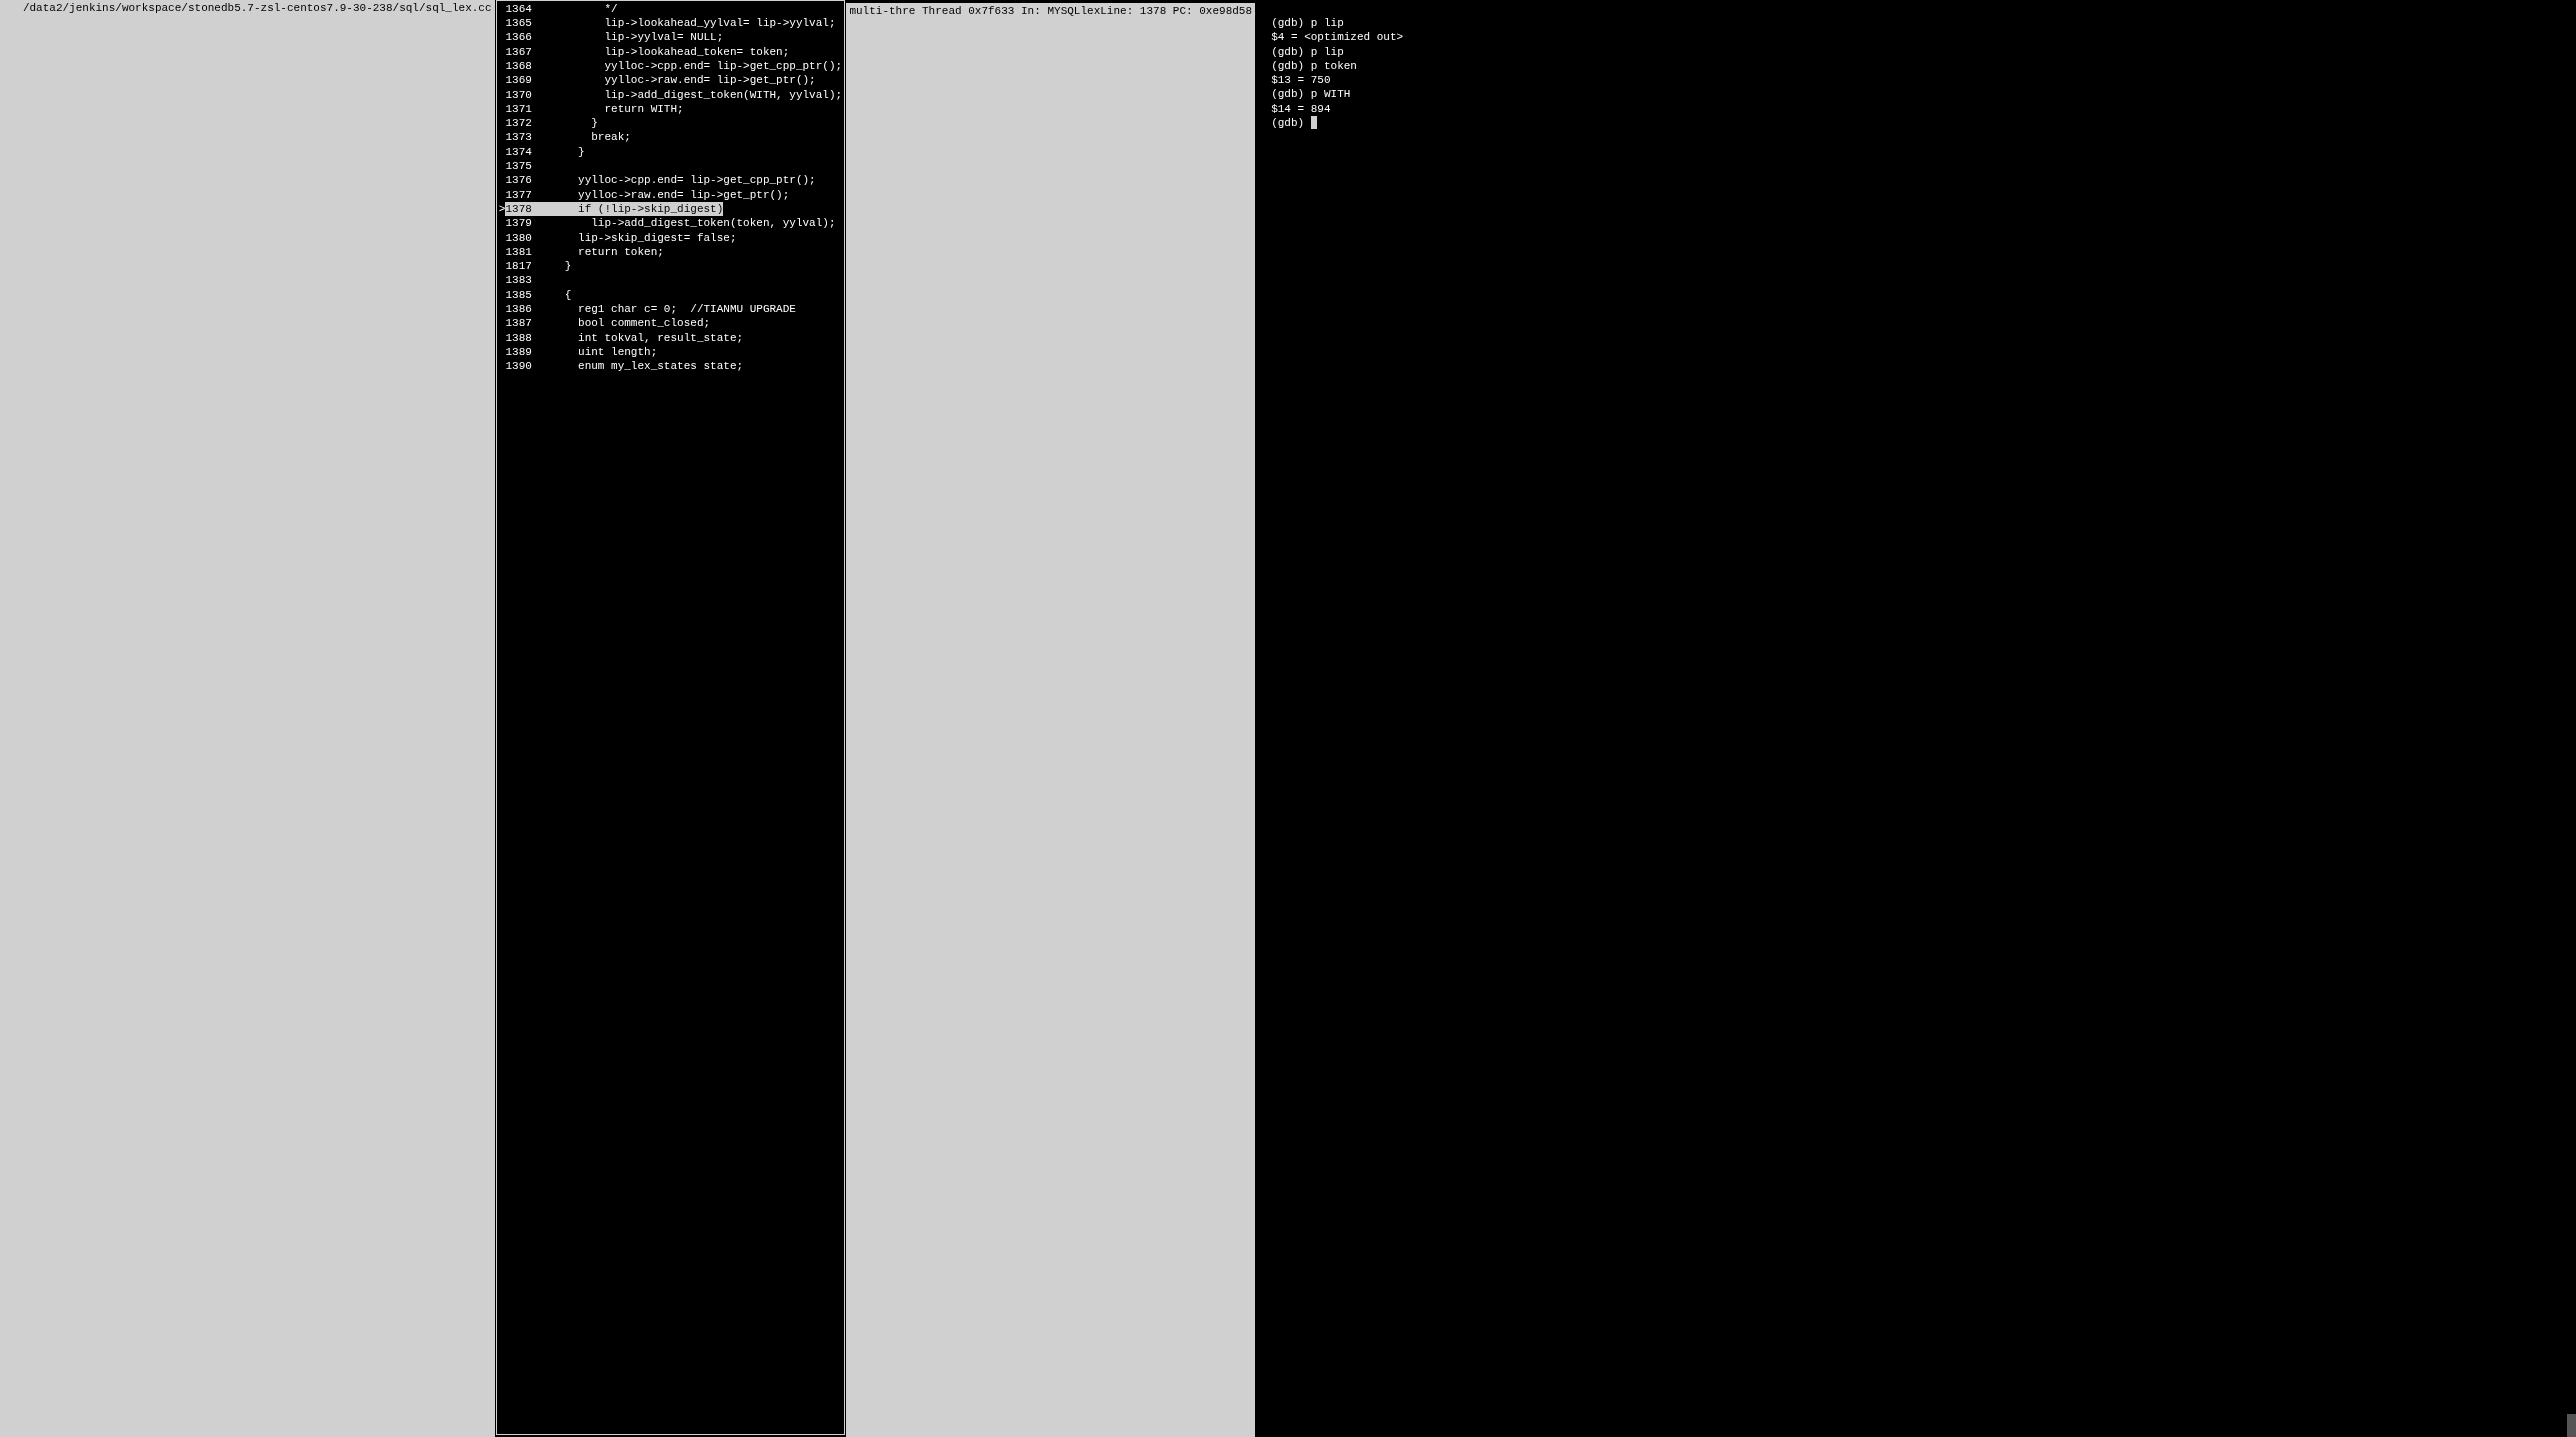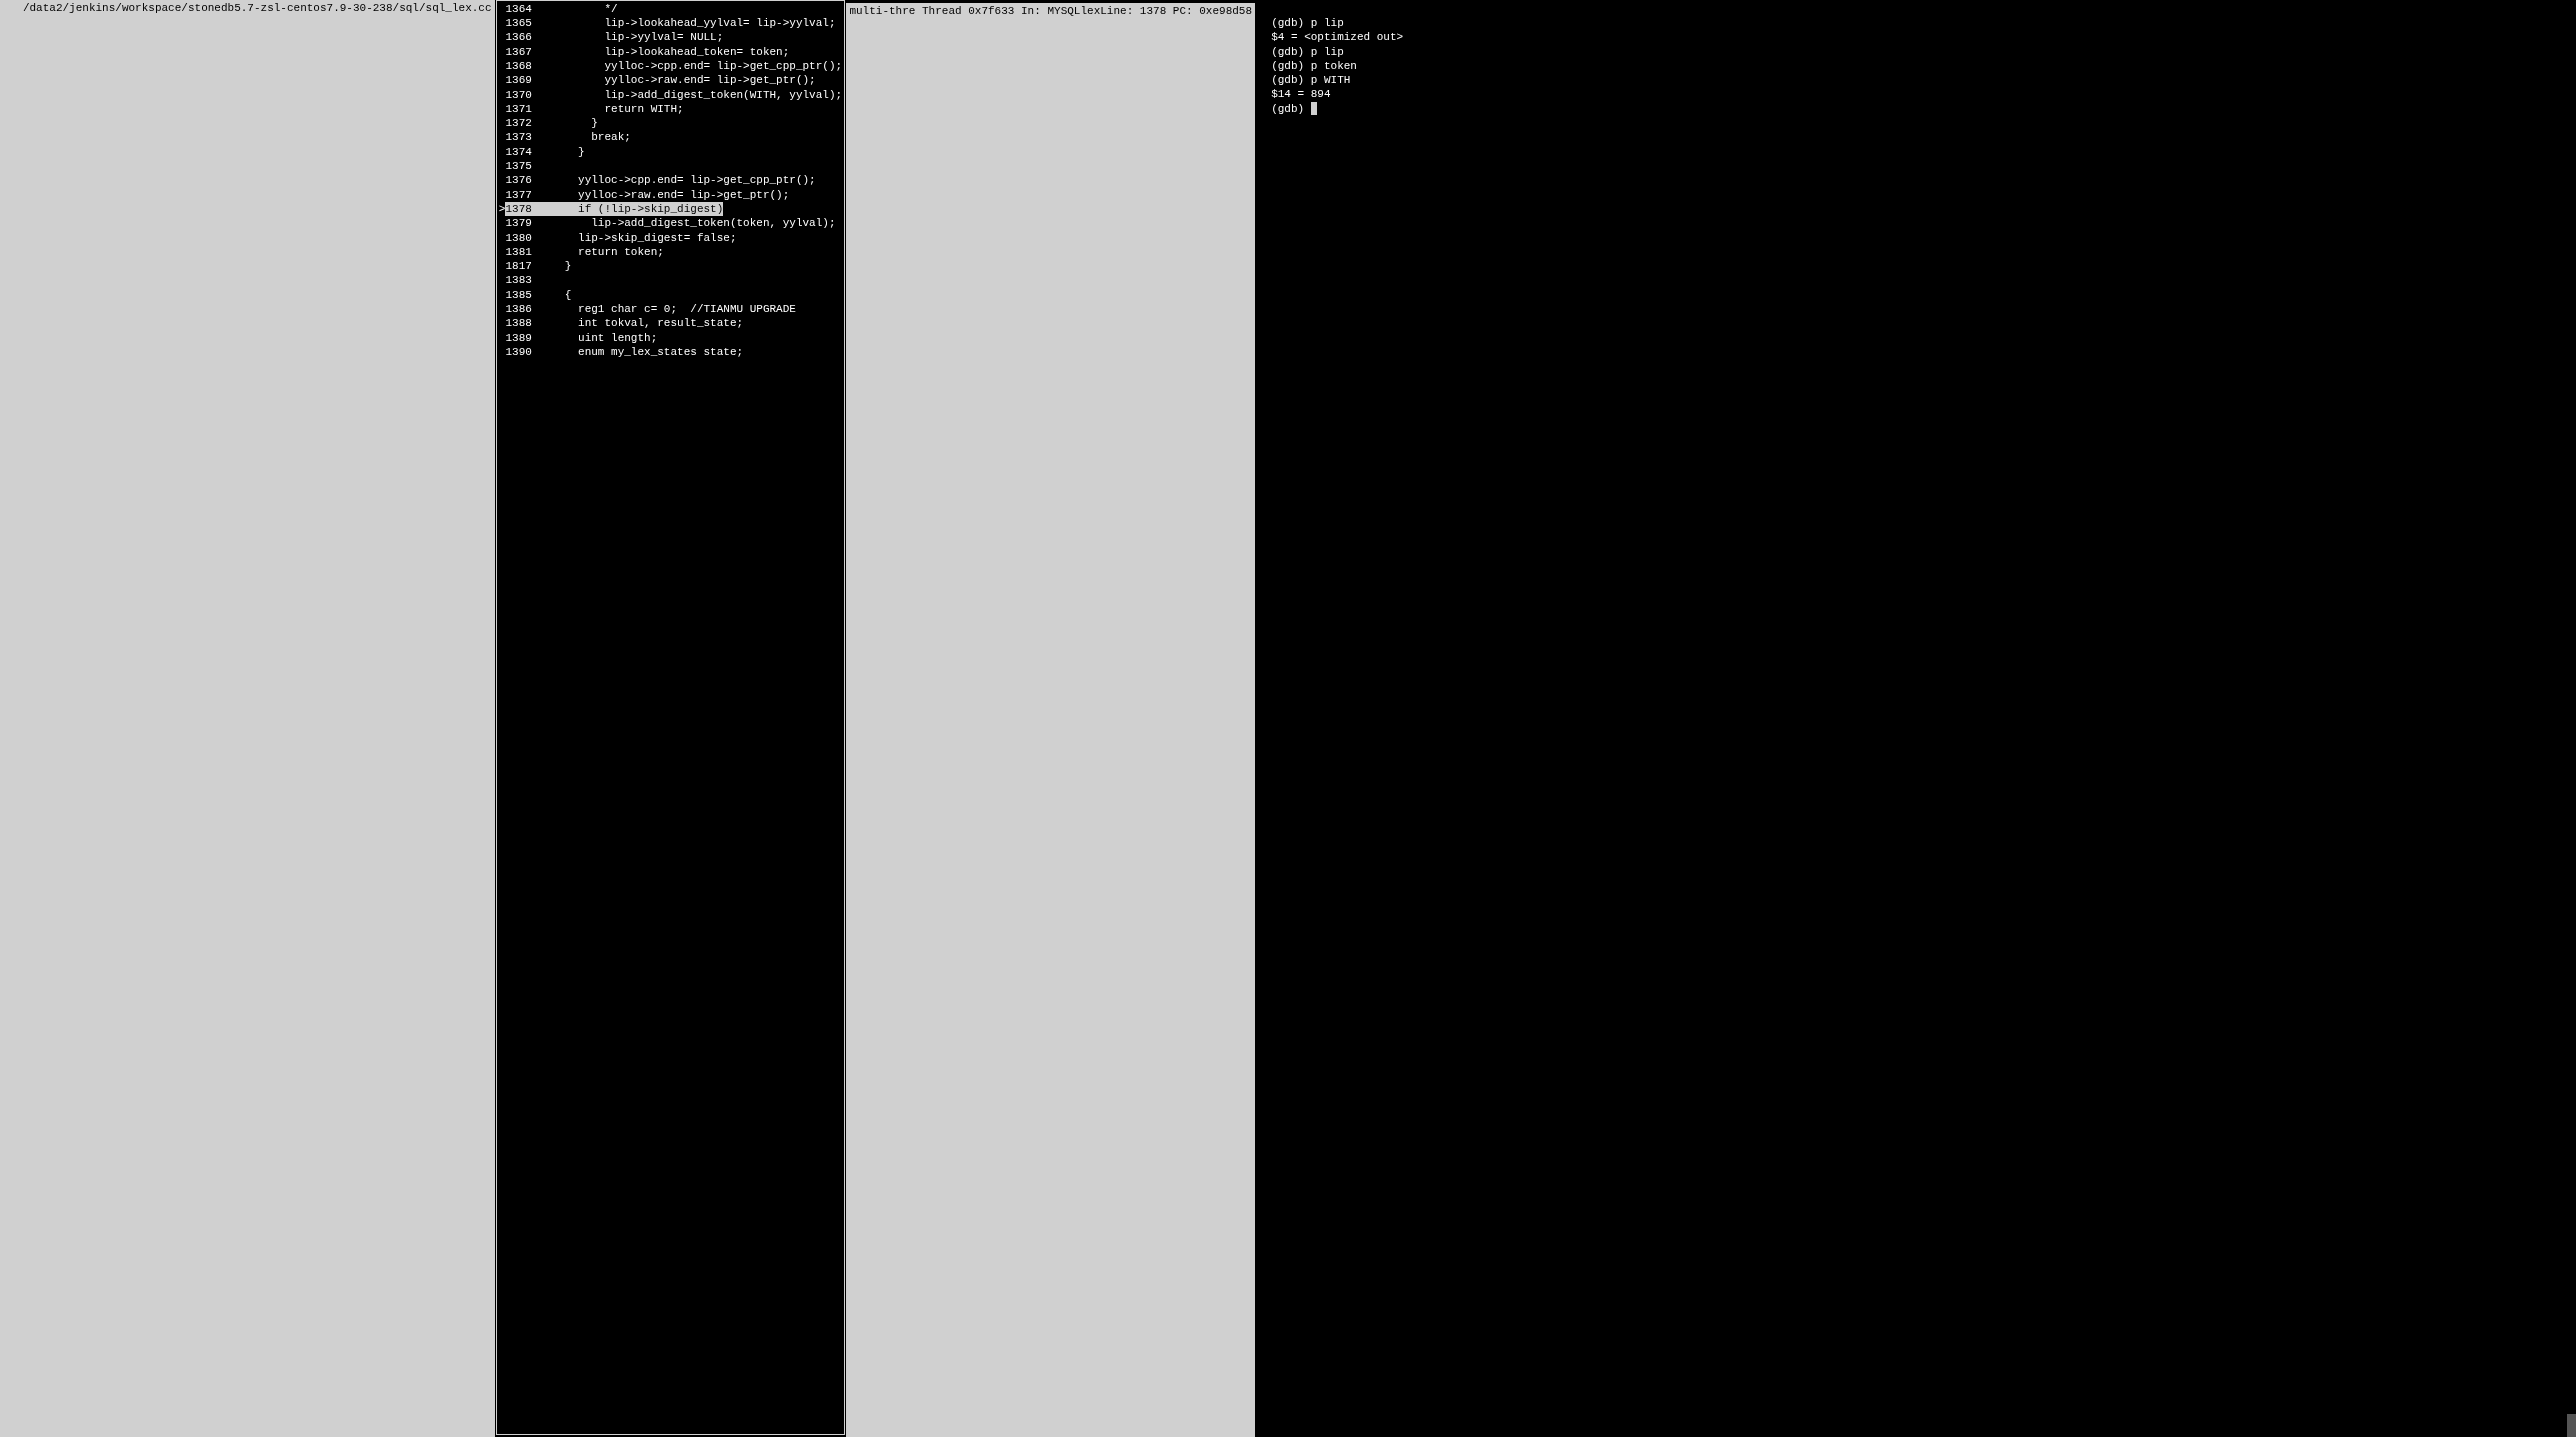--- a/index.html
+++ b/index.html
@@ -129,35 +129,37 @@
       <div class="code-line"><span class="gutter-marker"> </span><span class="lineno">1376</span><span class="code-text">      yylloc-&gt;cpp.end= lip-&gt;get_cpp_ptr();</span></div>
       <div class="code-line"><span class="gutter-marker"> </span><span class="lineno">1377</span><span class="code-text">      yylloc-&gt;raw.end= lip-&gt;get_ptr();</span></div>
       <div class="code-line current"><span class="gutter-marker">&gt;</span><span class="lineno">1378</span><span class="code-text"><span class="code-highlight">      if (!lip-&gt;skip_digest)</span></span></div>
       <div class="code-line"><span class="gutter-marker"> </span><span class="lineno">1379</span><span class="code-text">        lip-&gt;add_digest_token(token, yylval);</span></div>
       <div class="code-line"><span class="gutter-marker"> </span><span class="lineno">1380</span><span class="code-text">      lip-&gt;skip_digest= false;</span></div>
       <div class="code-line"><span class="gutter-marker"> </span><span class="lineno">1381</span><span class="code-text">      return token;</span></div>
       <div class="code-line"><span class="gutter-marker"> </span><span class="lineno">1817</span><span class="code-text">    }</span></div>
       <div class="code-line"><span class="gutter-marker"> </span><span class="lineno">1383</span><span class="code-text"></span></div>
       <div class="code-line"><span class="gutter-marker"> </span><span class="lineno">1385</span><span class="code-text">    {</span></div>
       <div class="code-line"><span class="gutter-marker"> </span><span class="lineno">1386</span><span class="code-text">      reg1 char c= 0;  //TIANMU UPGRADE</span></div>
+      <div class="code-line"><span class="gutter-marker"> </span><span class="lineno">1387</span><span class="code-text">      bool comment_closed;</span></div>
       <div class="code-line"><span class="gutter-marker"> </span><span class="lineno">1388</span><span class="code-text">      int tokval, result_state;</span></div>
       <div class="code-line"><span class="gutter-marker"> </span><span class="lineno">1389</span><span class="code-text">      uint length;</span></div>
       <div class="code-line"><span class="gutter-marker"> </span><span class="lineno">1390</span><span class="code-text">      enum my_lex_states state;</span></div>
     </div>
 
   <div class="status-bar">
     <span>multi-thre Thread 0x7f633 In: MYSQLlex</span>
     <span>Line: 1378 PC: 0xe98d58</span>
   </div>
 
   <div class="console-pane" id="console-pane">
       <div class="console-line">(gdb) p lip</div>
       <div class="console-line">$4 = &lt;optimized out&gt;</div>
       <div class="console-line">(gdb) p lip</div>
       <div class="console-line">(gdb) p token</div>
+      <div class="console-line">$13 = 750</div>
       <div class="console-line">(gdb) p WITH</div>
       <div class="console-line">$14 = 894</div>
       <div class="console-line"><span>(gdb) </span><span class="cursor"></span></div>
     </div>
 
   <div class="scrollbar-track">
     <div class="scrollbar-thumb"></div>
   </div>
 
 </div>

